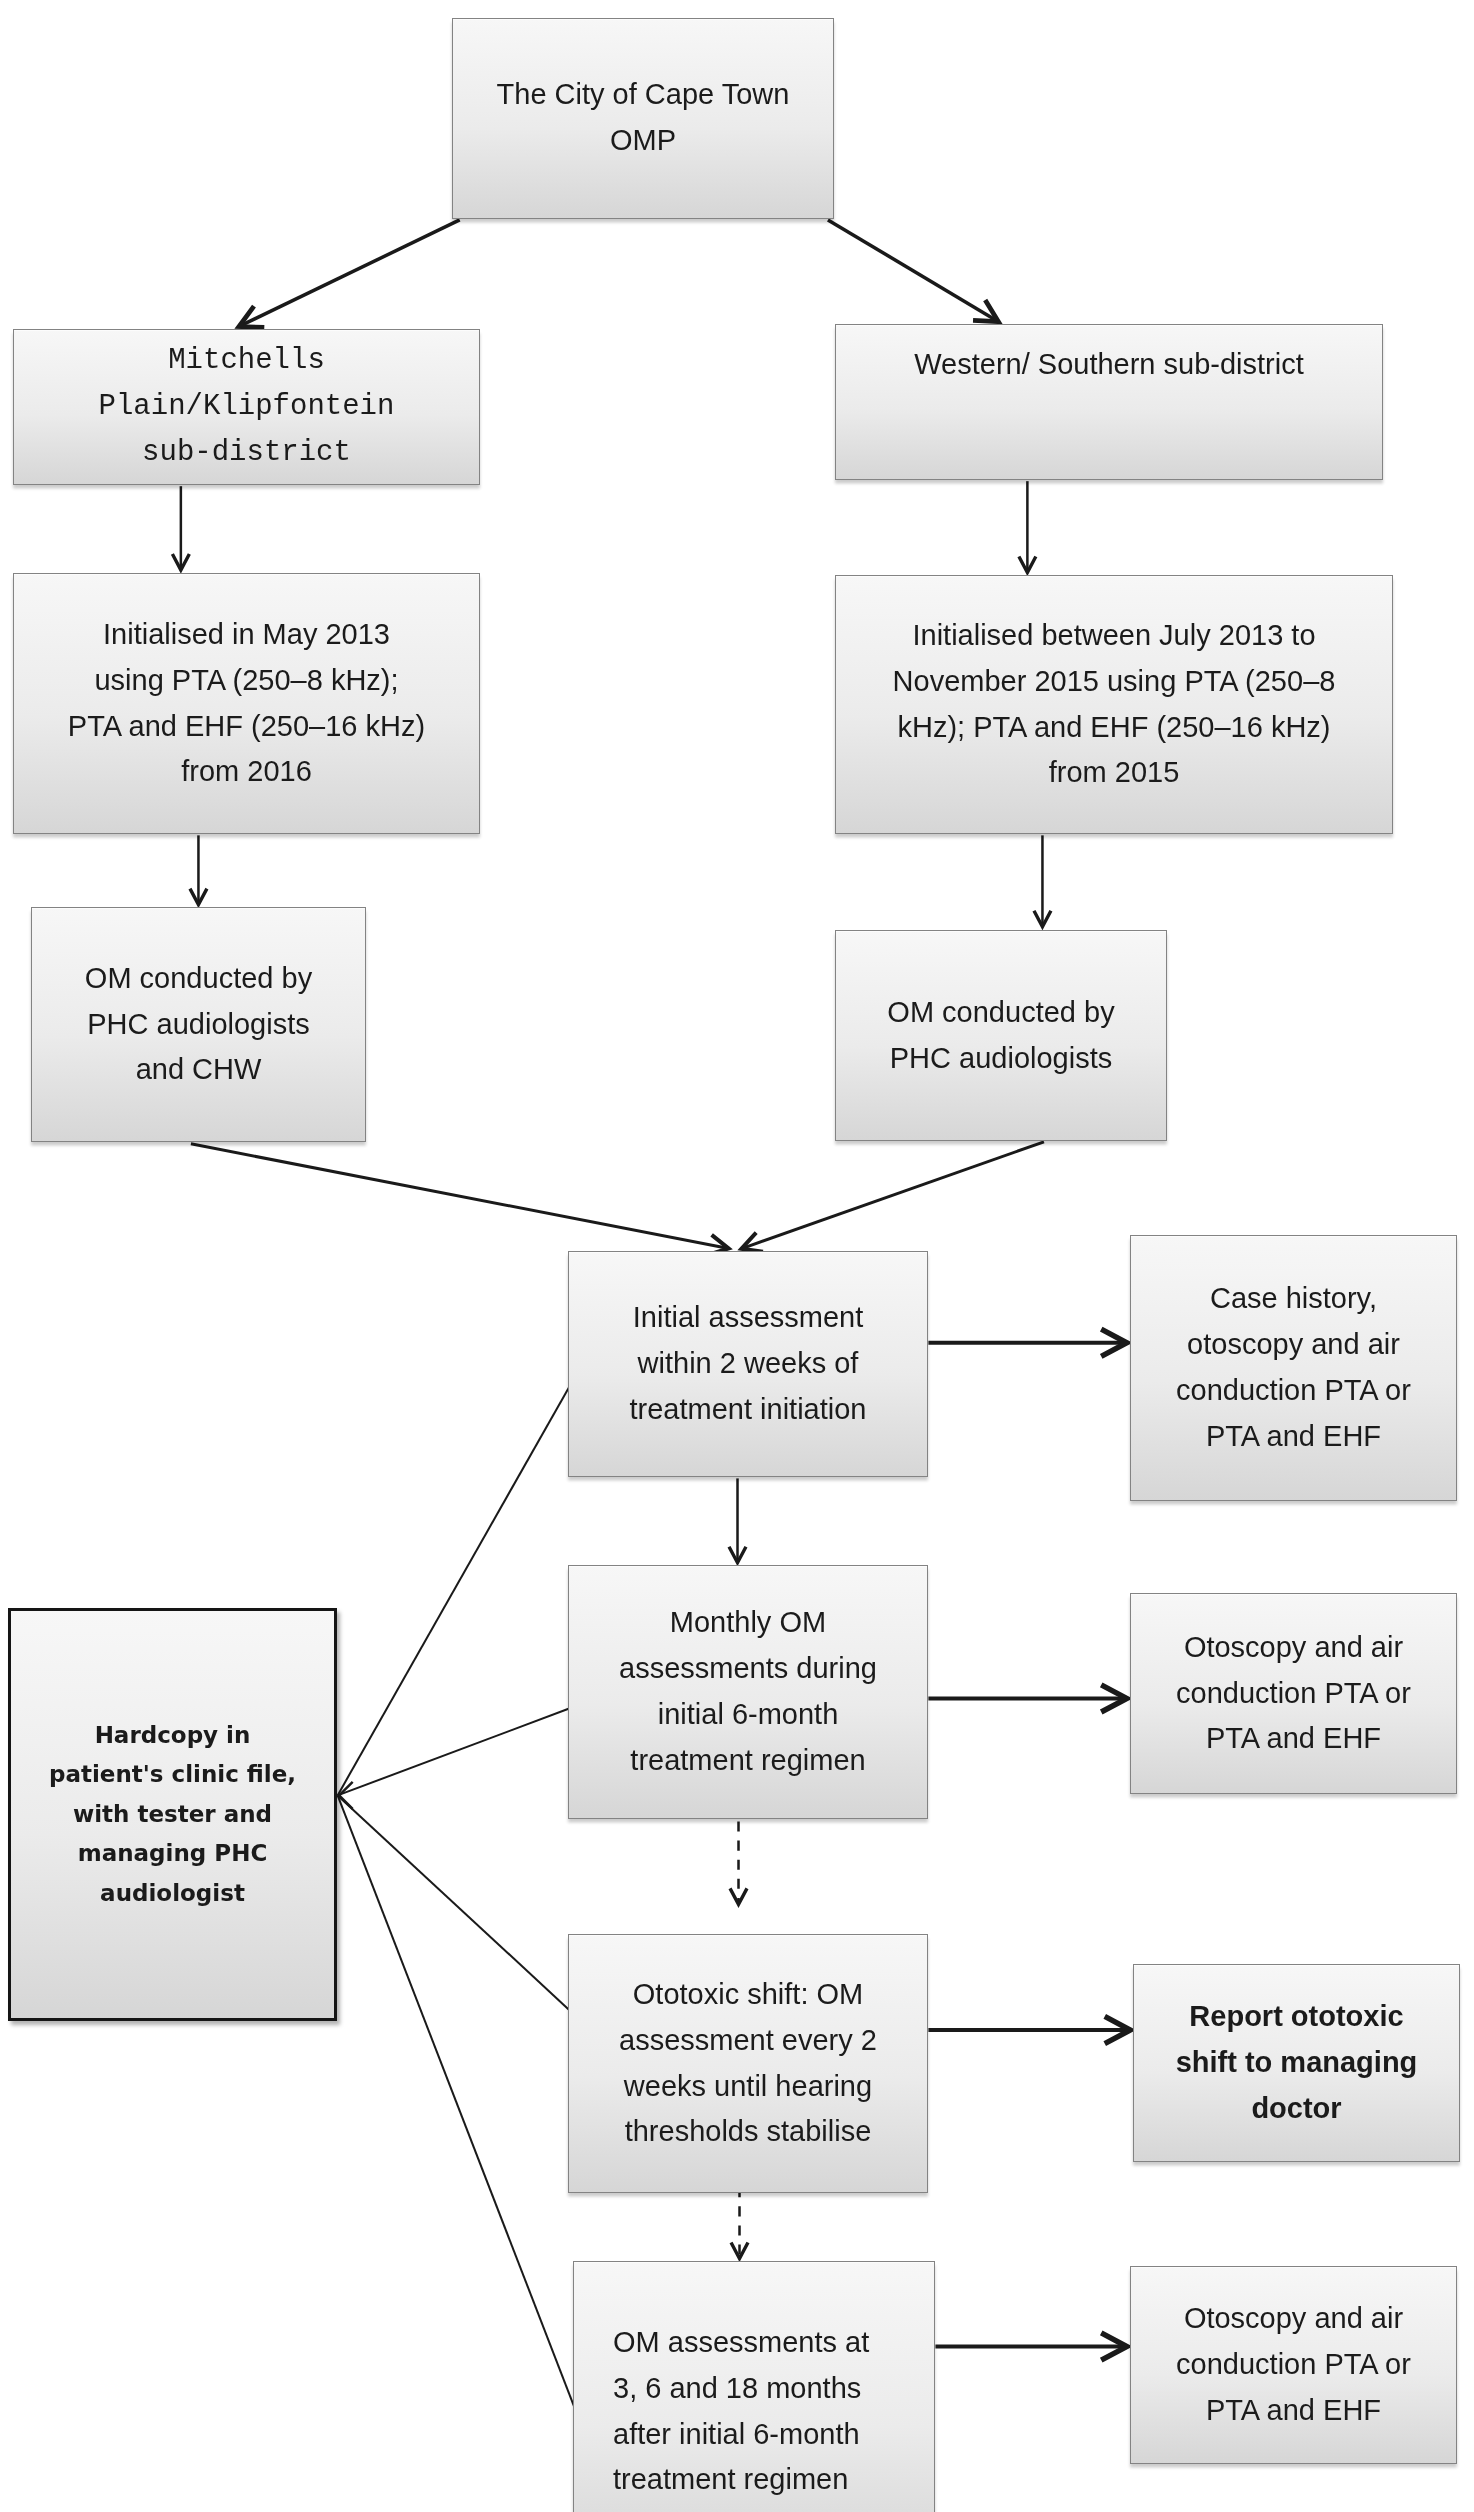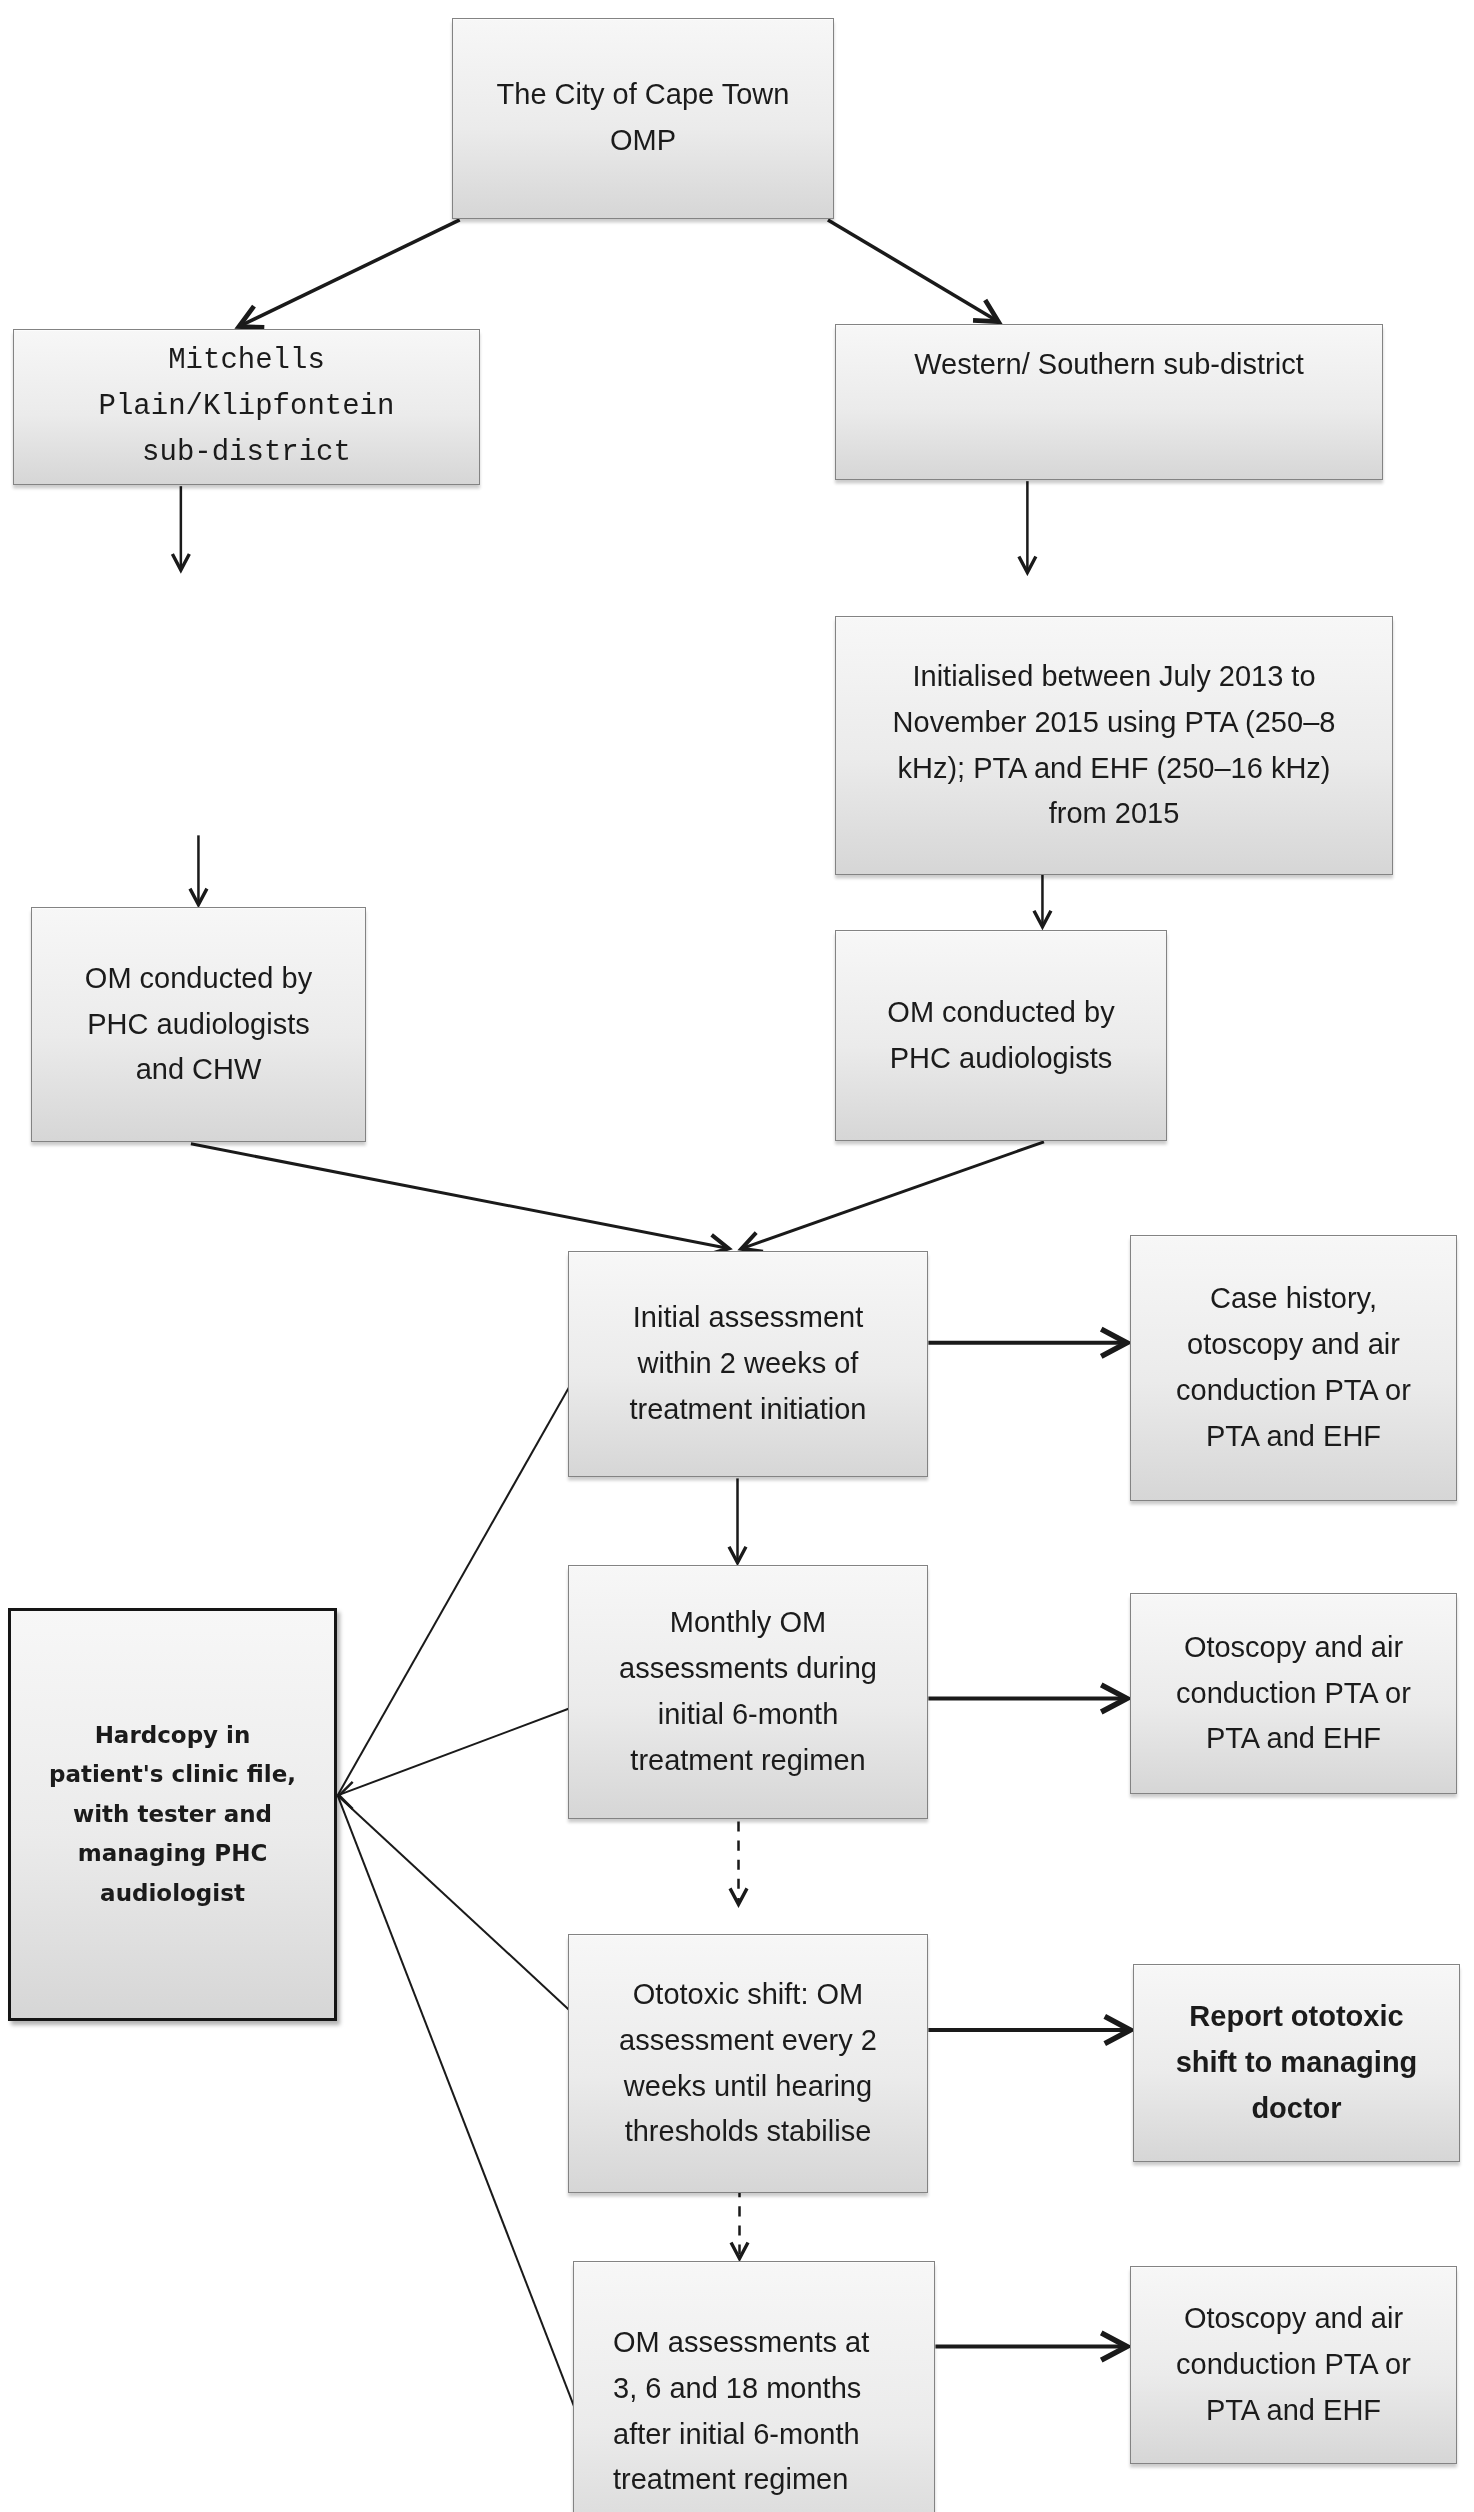--- a/index.html
+++ b/index.html
@@ -12,21 +12,21 @@
     background:linear-gradient(180deg,#f7f7f7 0%,#ebebeb 55%,#d6d6d6 100%);
     border:1.5px solid #838383;
     box-shadow:0 3.5px 3px rgba(0,0,0,0.20), inset 0 1px 0 #fcfcfc;
     font-family:"Liberation Sans",sans-serif;
     font-size:29px;line-height:1.58;color:#1b1b1b;
   }
   .n-top       {left:452px; top:17.6px;  width:382px;  height:201px;}
   .n-leftsub   {left:13px;  top:329px; width:467px;  height:156px;font-family:Liberation Mono, monospace;}
   .n-rightsub  {left:835px;top:324px; width:548px; height:156px; align-items:flex-start;padding-top:17px;}
   .n-leftinit  {left:13px;  top:573px;width:467px;  height:261px;}
-  .n-rightinit {left:835px;top:575px;width:558px; height:259px;margin-top:41px;}
+  .n-rightinit {left:835px;top:575px;width:558px; height:259px;}
   .n-leftom    {left:31px;  top:907px;width:335px;  height:235px;}
   .n-rightom   {left:835px;top:930px;width:332px;  height:211px;}
   .n-initass   {left:568px;top:1251px;width:360px;  height:226px;}
   .n-casehist  {left:1130px;top:1226px;width:327px;  height:266px;margin-top:9px;}
   .n-monthly   {left:568px;top:1565px;width:360px;  height:254px;}
   .n-otos1     {left:1130px;top:1593px;width:327px;  height:201px;}
   .n-hardcopy  {left:8px;  top:1608px;width:329px;  height:413px;
                 font-family:"DejaVu Sans",sans-serif;font-weight:bold;font-size:23px;line-height:1.72;
                 border:3px solid #151515;box-shadow:3px 4px 4px rgba(0,0,0,0.30);}
   .n-ototoxic  {left:568px;top:1907px;width:360px;  height:259px;margin-top:27px;}
@@ -83,20 +83,26 @@
 
   <div class="node n-leftsub">
     <span>Mitchells Plain/Klipfontein
 sub-district</span>
   </div>
 
   <div class="node n-rightsub">
     <span>Western/ Southern sub-district</span>
   </div>
 
+  <div class="node n-leftinit">
+    <span>Initialised in May 2013
+using PTA (250–8 kHz);
+PTA and EHF (250–16 kHz)
+from 2016</span>
+  </div>
 
   <div class="node n-rightinit">
     <span>Initialised between July 2013 to
 November 2015 using PTA (250–8
 kHz);  PTA and EHF  (250–16 kHz)
 from 2015</span>
   </div>
 
   <div class="node n-leftom">
     <span>OM conducted by

